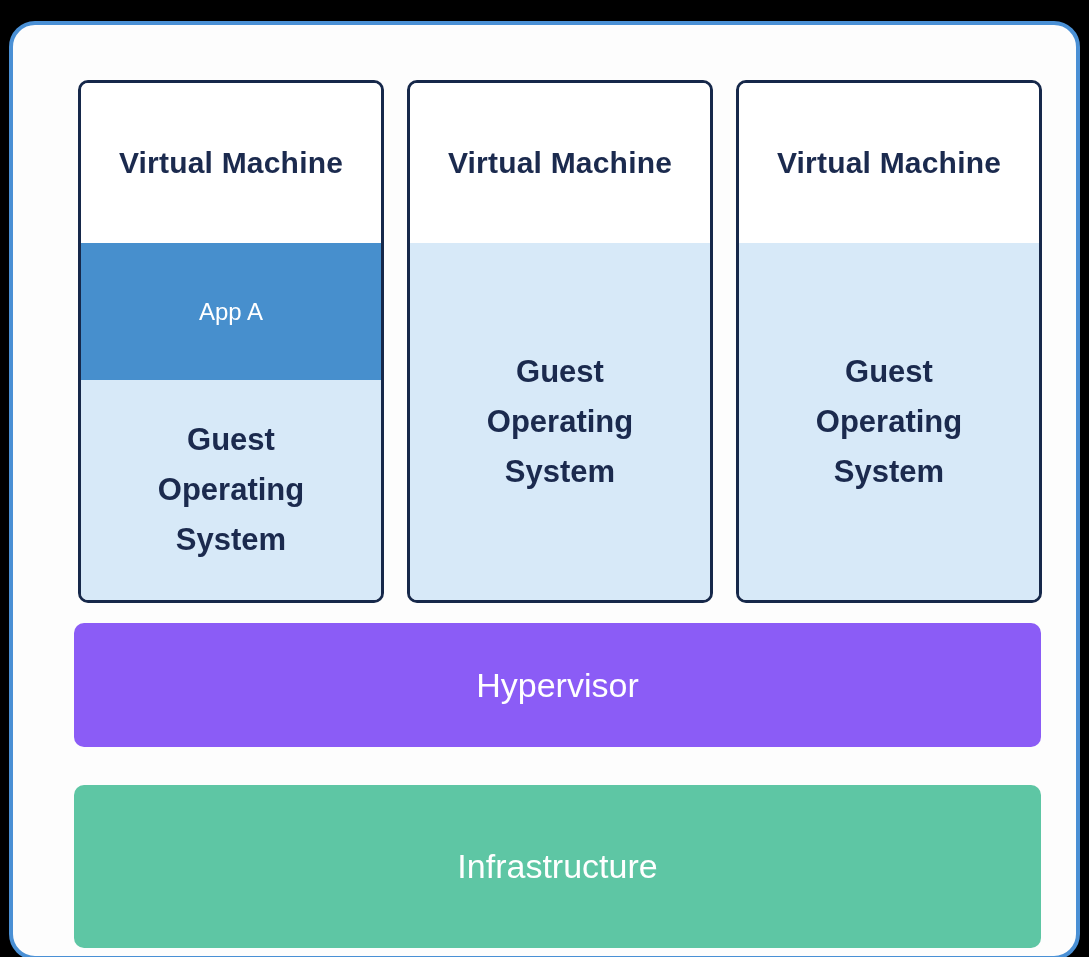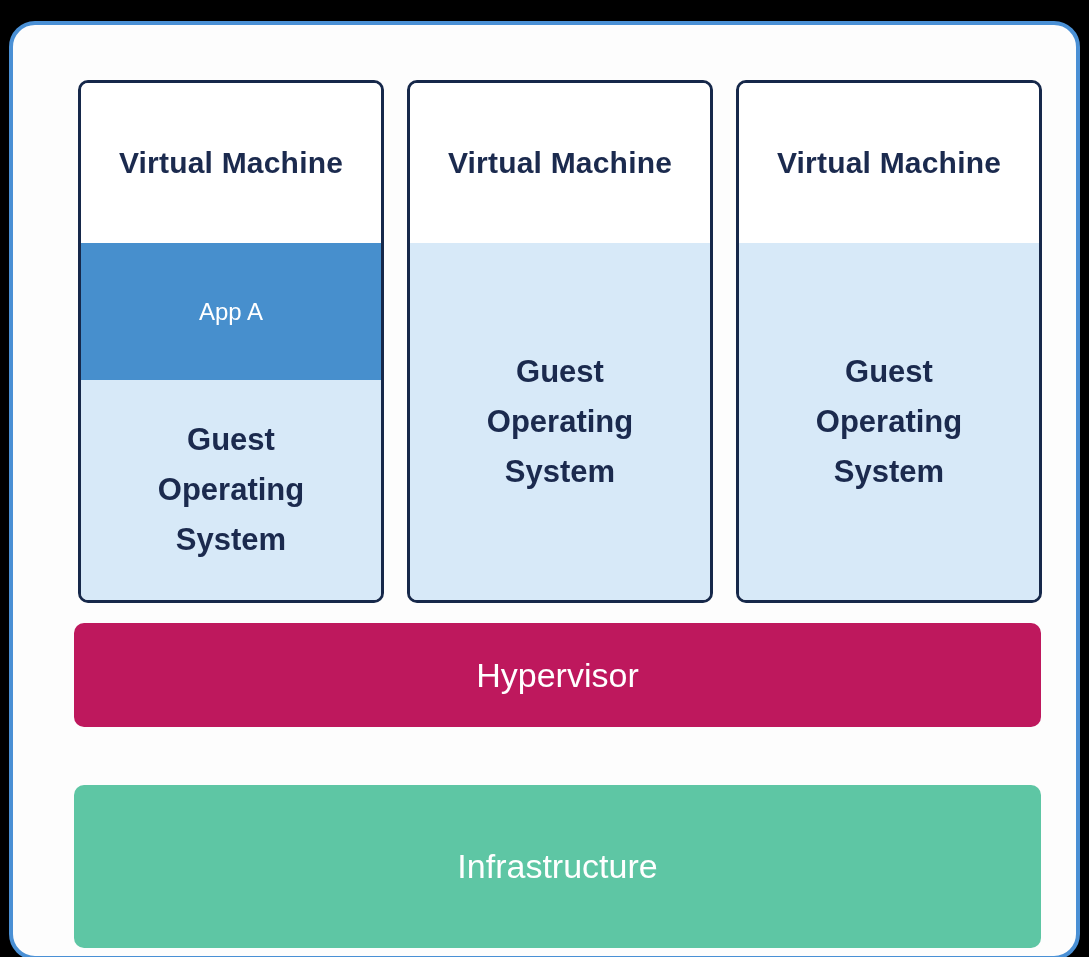--- a/index.html
+++ b/index.html
@@ -86,22 +86,22 @@
     position: absolute;
     left: 61px;
     width: 967px;
     border-radius: 10px;
     display: flex;
     align-items: center;
     justify-content: center;
   }
   .hypervisor-bar {
     top: 598px;
-    height: 104px;
-    background: #be185d;
+    height: 124px;
+    background: #8b5cf6;
   }
   .infrastructure-bar {
     top: 760px;
     height: 163px;
     background: #5ec6a4;
   }
   .layer-label {
     font-size: 34px;
     font-weight: 400;
     color: #ffffff;

